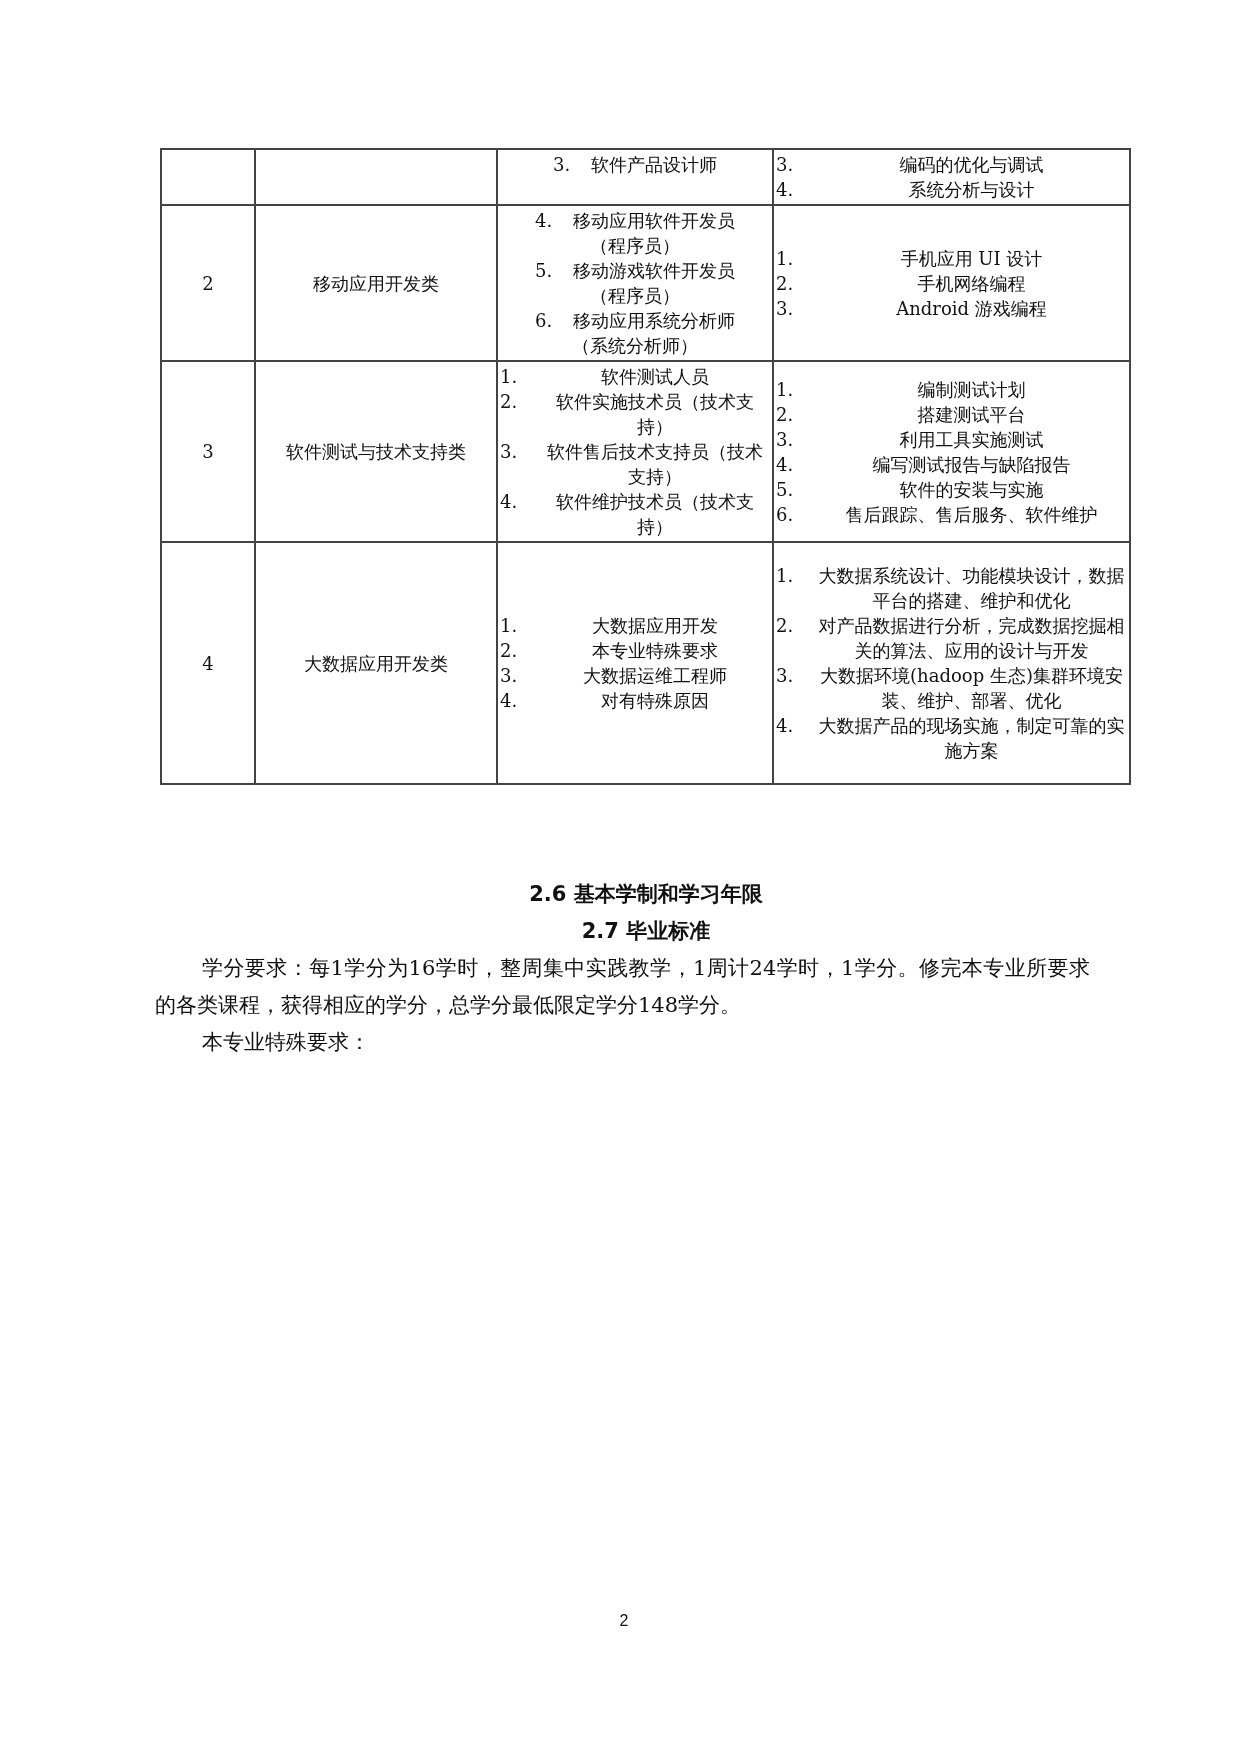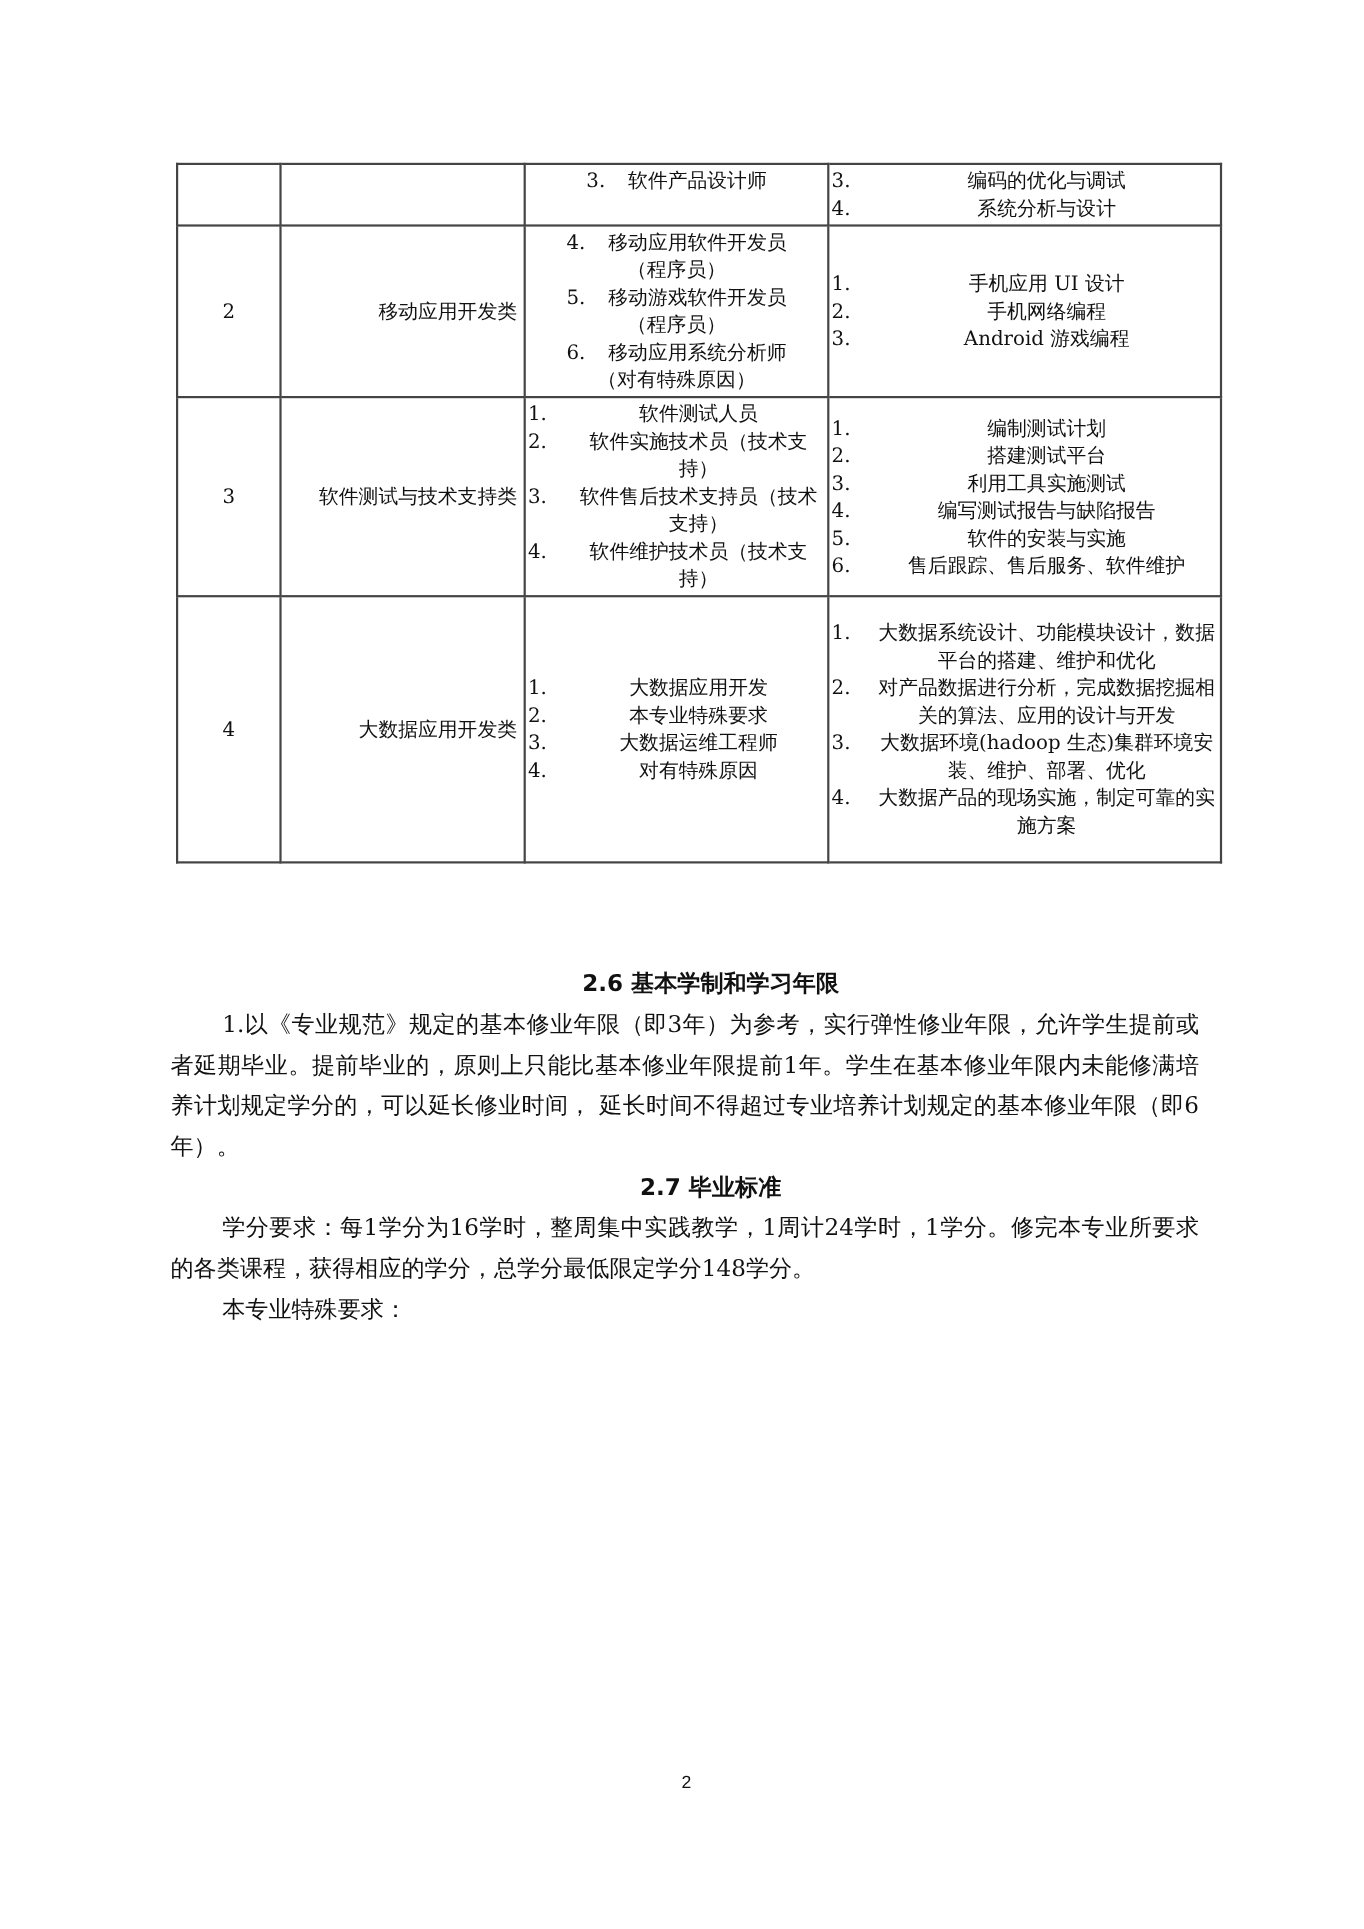--- a/index.html
+++ b/index.html
@@ -4,21 +4,21 @@
 <style>
   html, body { margin: 0; padding: 0; background: #ffffff; }
   body { width: 1240px; height: 1754px; position: relative; overflow: hidden;
          font-family: "DejaVu Serif", "Liberation Serif", serif; color: #111; }
   .page { position: absolute; left: 4px; top: 0; width: 1240px; height: 1754px; }
 
   table.jobs { position: absolute; left: 156px; top: 148px; width: 929px;
                border-collapse: collapse; table-layout: fixed; font-size: 18px; }
   table.jobs td { border: 2px solid #444; vertical-align: middle; padding: 0; line-height: 25px; }
   table.jobs td.c-no { text-align: center; width: 92px; }
-  table.jobs td.c-cat { text-align: right; width: 208px; padding: 0 6px; }
+  table.jobs td.c-cat { text-align: center; width: 208px; padding: 0 16px; }
   table.jobs td.c-pos { width: 274px; }
   table.jobs td.c-ability { width: 355px; }
   table.jobs td.top { vertical-align: top; }
 
   .centered-list { text-align: center; padding: 2px 4px; }
   .centered-list .ci { display: block; }
   .centered-list .ci .num { display: inline-block; width: 38px; text-align: left; }
   .centered-list .ci .sub { display: block; }
 
   .numlist { padding: 2px 4px 2px 2px; }
@@ -68,21 +68,21 @@
             </div>
           </td>
         </tr>
         <tr class="r2">
           <td class="c-no">2</td>
           <td class="c-cat">移动应用开发类</td>
           <td class="c-pos">
             <div class="centered-list">
               <span class="ci"><span class="num">4.</span><span>移动应用软件开发员</span><span class="sub">（程序员）</span></span>
               <span class="ci"><span class="num">5.</span><span>移动游戏软件开发员</span><span class="sub">（程序员）</span></span>
-              <span class="ci"><span class="num">6.</span><span>移动应用系统分析师</span><span class="sub">（对有特殊原因）</span></span>
+              <span class="ci"><span class="num">6.</span><span>移动应用系统分析师</span><span class="sub">（系统分析师）</span></span>
             </div>
           </td>
           <td class="c-ability">
             <div class="numlist">
               <div class="li">
                 <span class="num">1.</span>
                 <span class="txt">手机应用 UI 设计</span>
               </div>
               <div class="li">
                 <span class="num">2.</span>
@@ -189,20 +189,19 @@
                 <span class="txt">大数据产品的现场实施，制定可靠的实施方案</span>
               </div>
             </div>
           </td>
         </tr>
       </tbody>
   </table>
 
   <div class="doc">
     <h3>2.6 基本学制和学习年限</h3>
-    <p>1.以《专业规范》规定的基本修业年限（即3年）为参考，实行弹性修业年限，允许学生提前或者延期毕业。提前毕业的，原则上只能比基本修业年限提前1年。学生在基本修业年限内未能修满培养计划规定学分的，可以延长修业时间， 延长时间不得超过专业培养计划规定的基本修业年限（即6年）。</p>
     <h3>2.7 毕业标准</h3>
     <p>学分要求：每1学分为16学时，整周集中实践教学，1周计24学时，1学分。修完本专业所要求的各类课程，获得相应的学分，总学分最低限定学分148学分。</p>
     <p class="nojust">本专业特殊要求：</p>
   </div>
 
   <div class="page-number">2</div>
 </div>
 
 </body></html>

